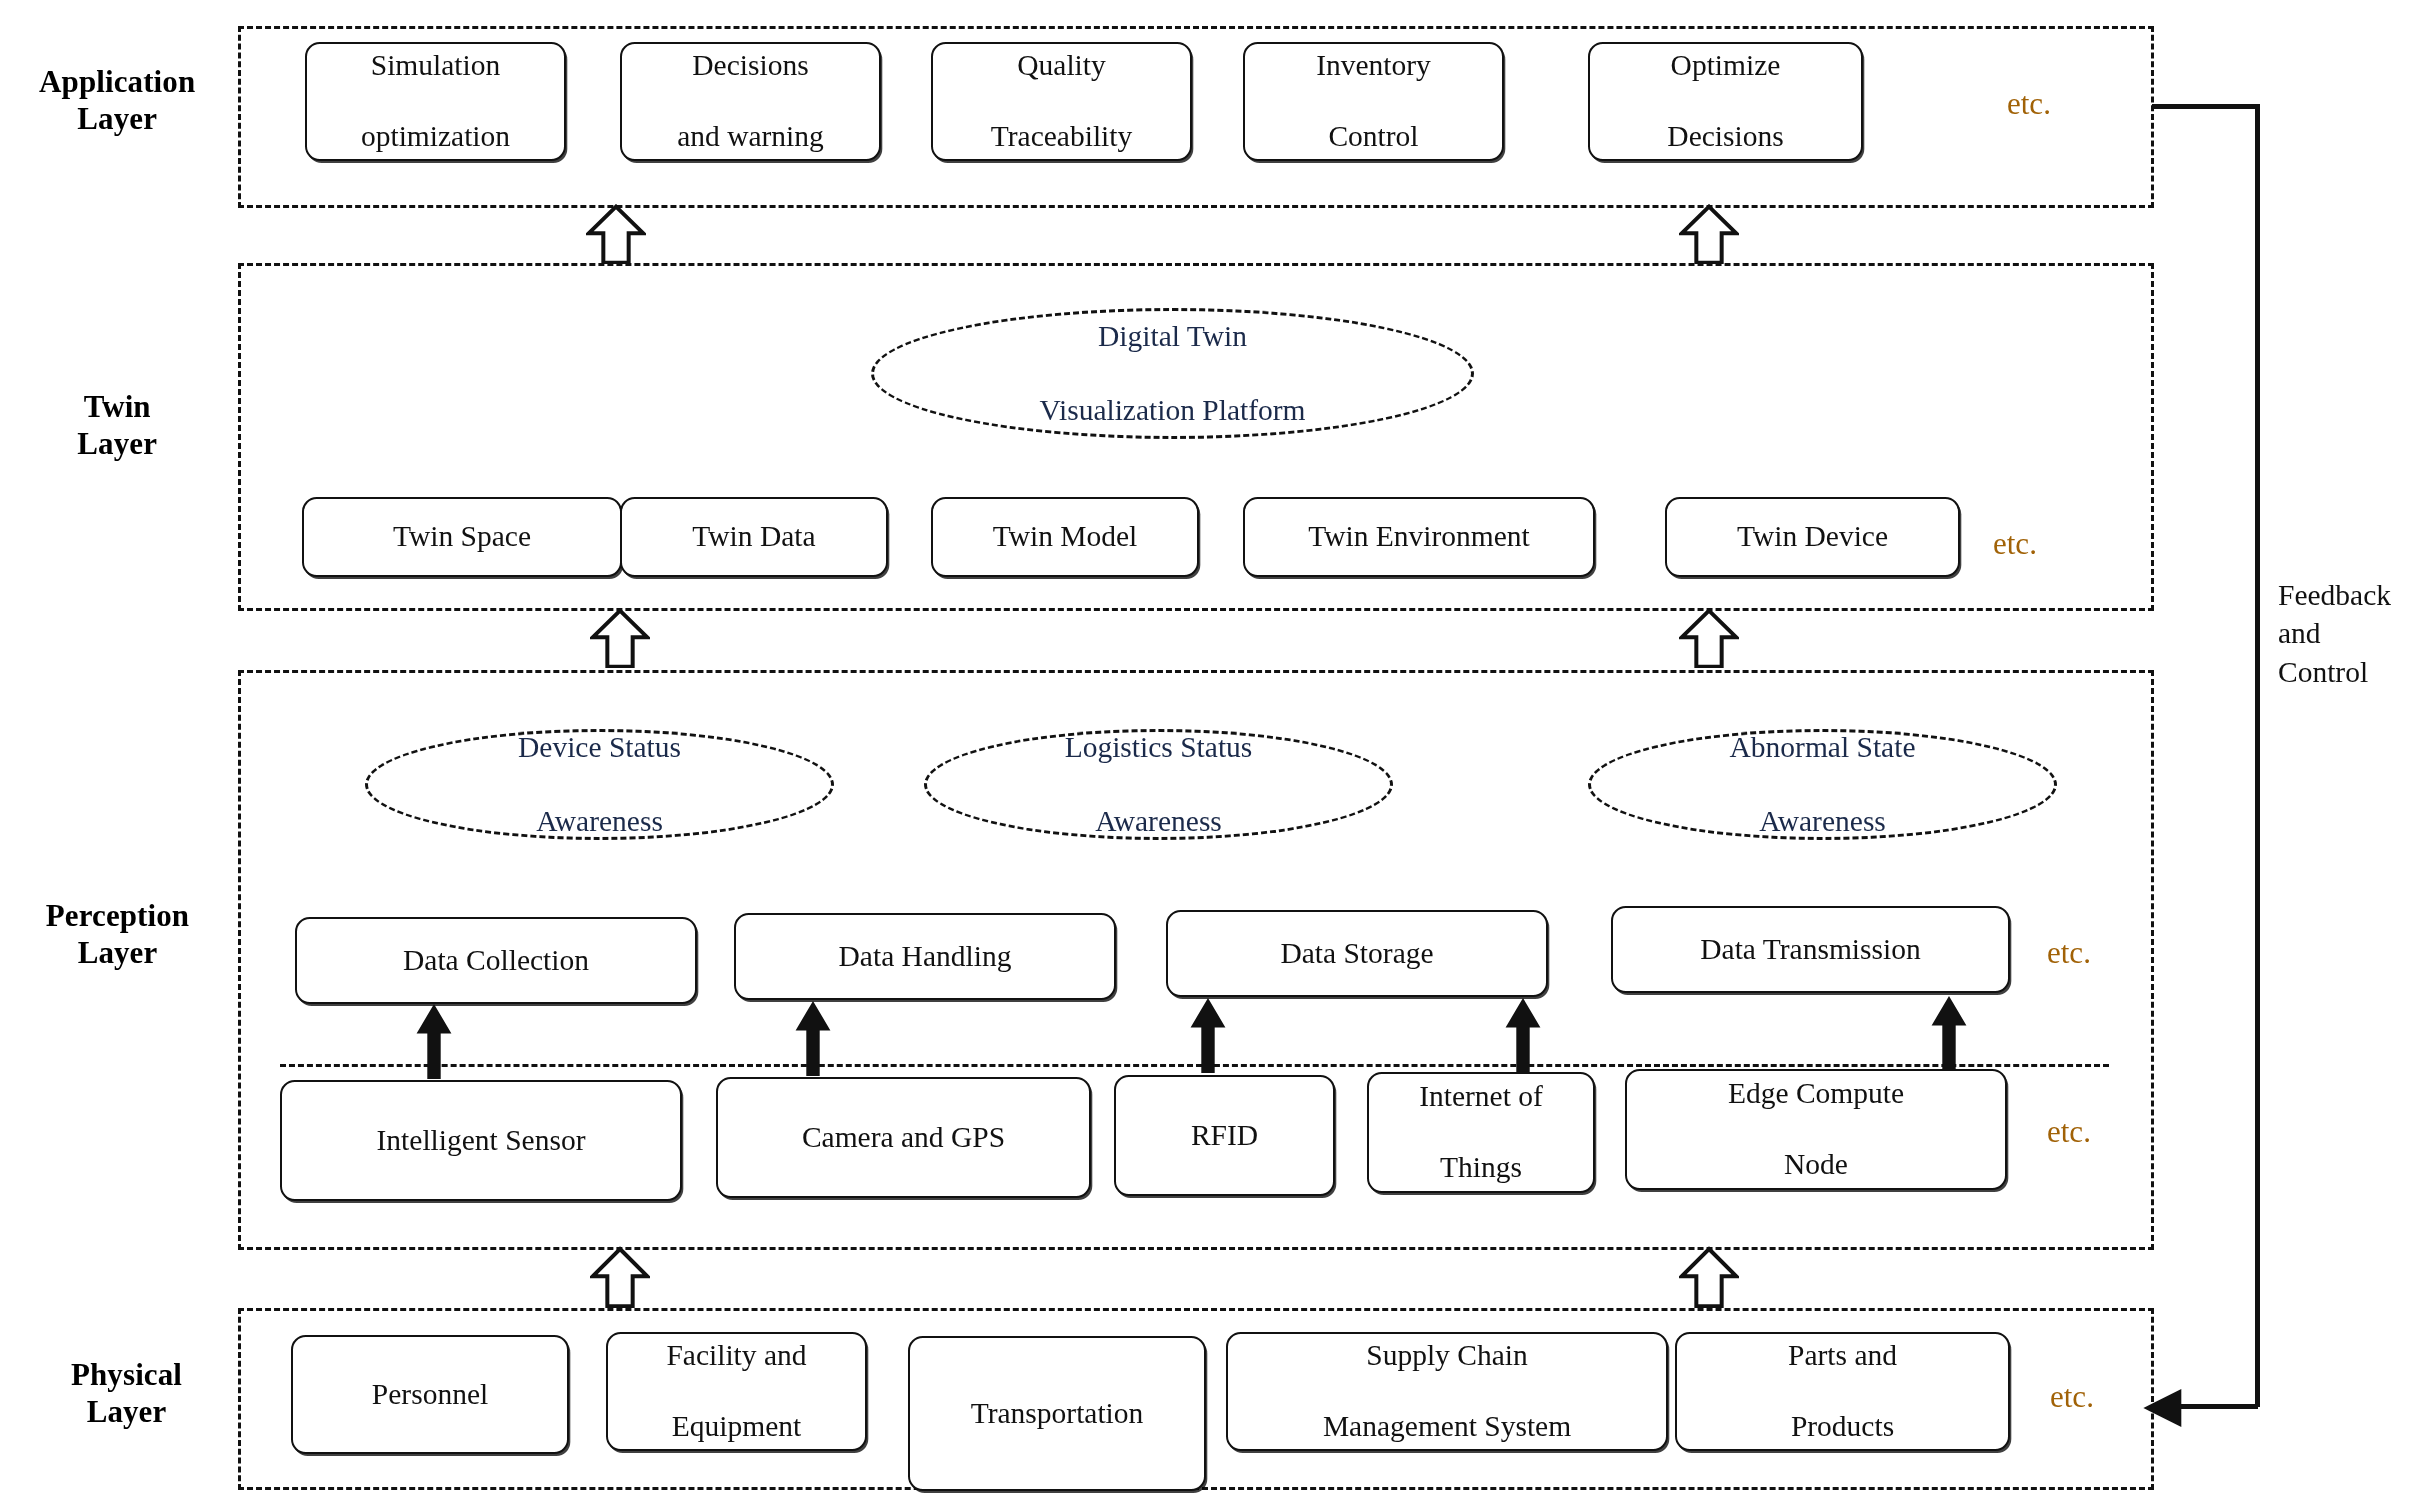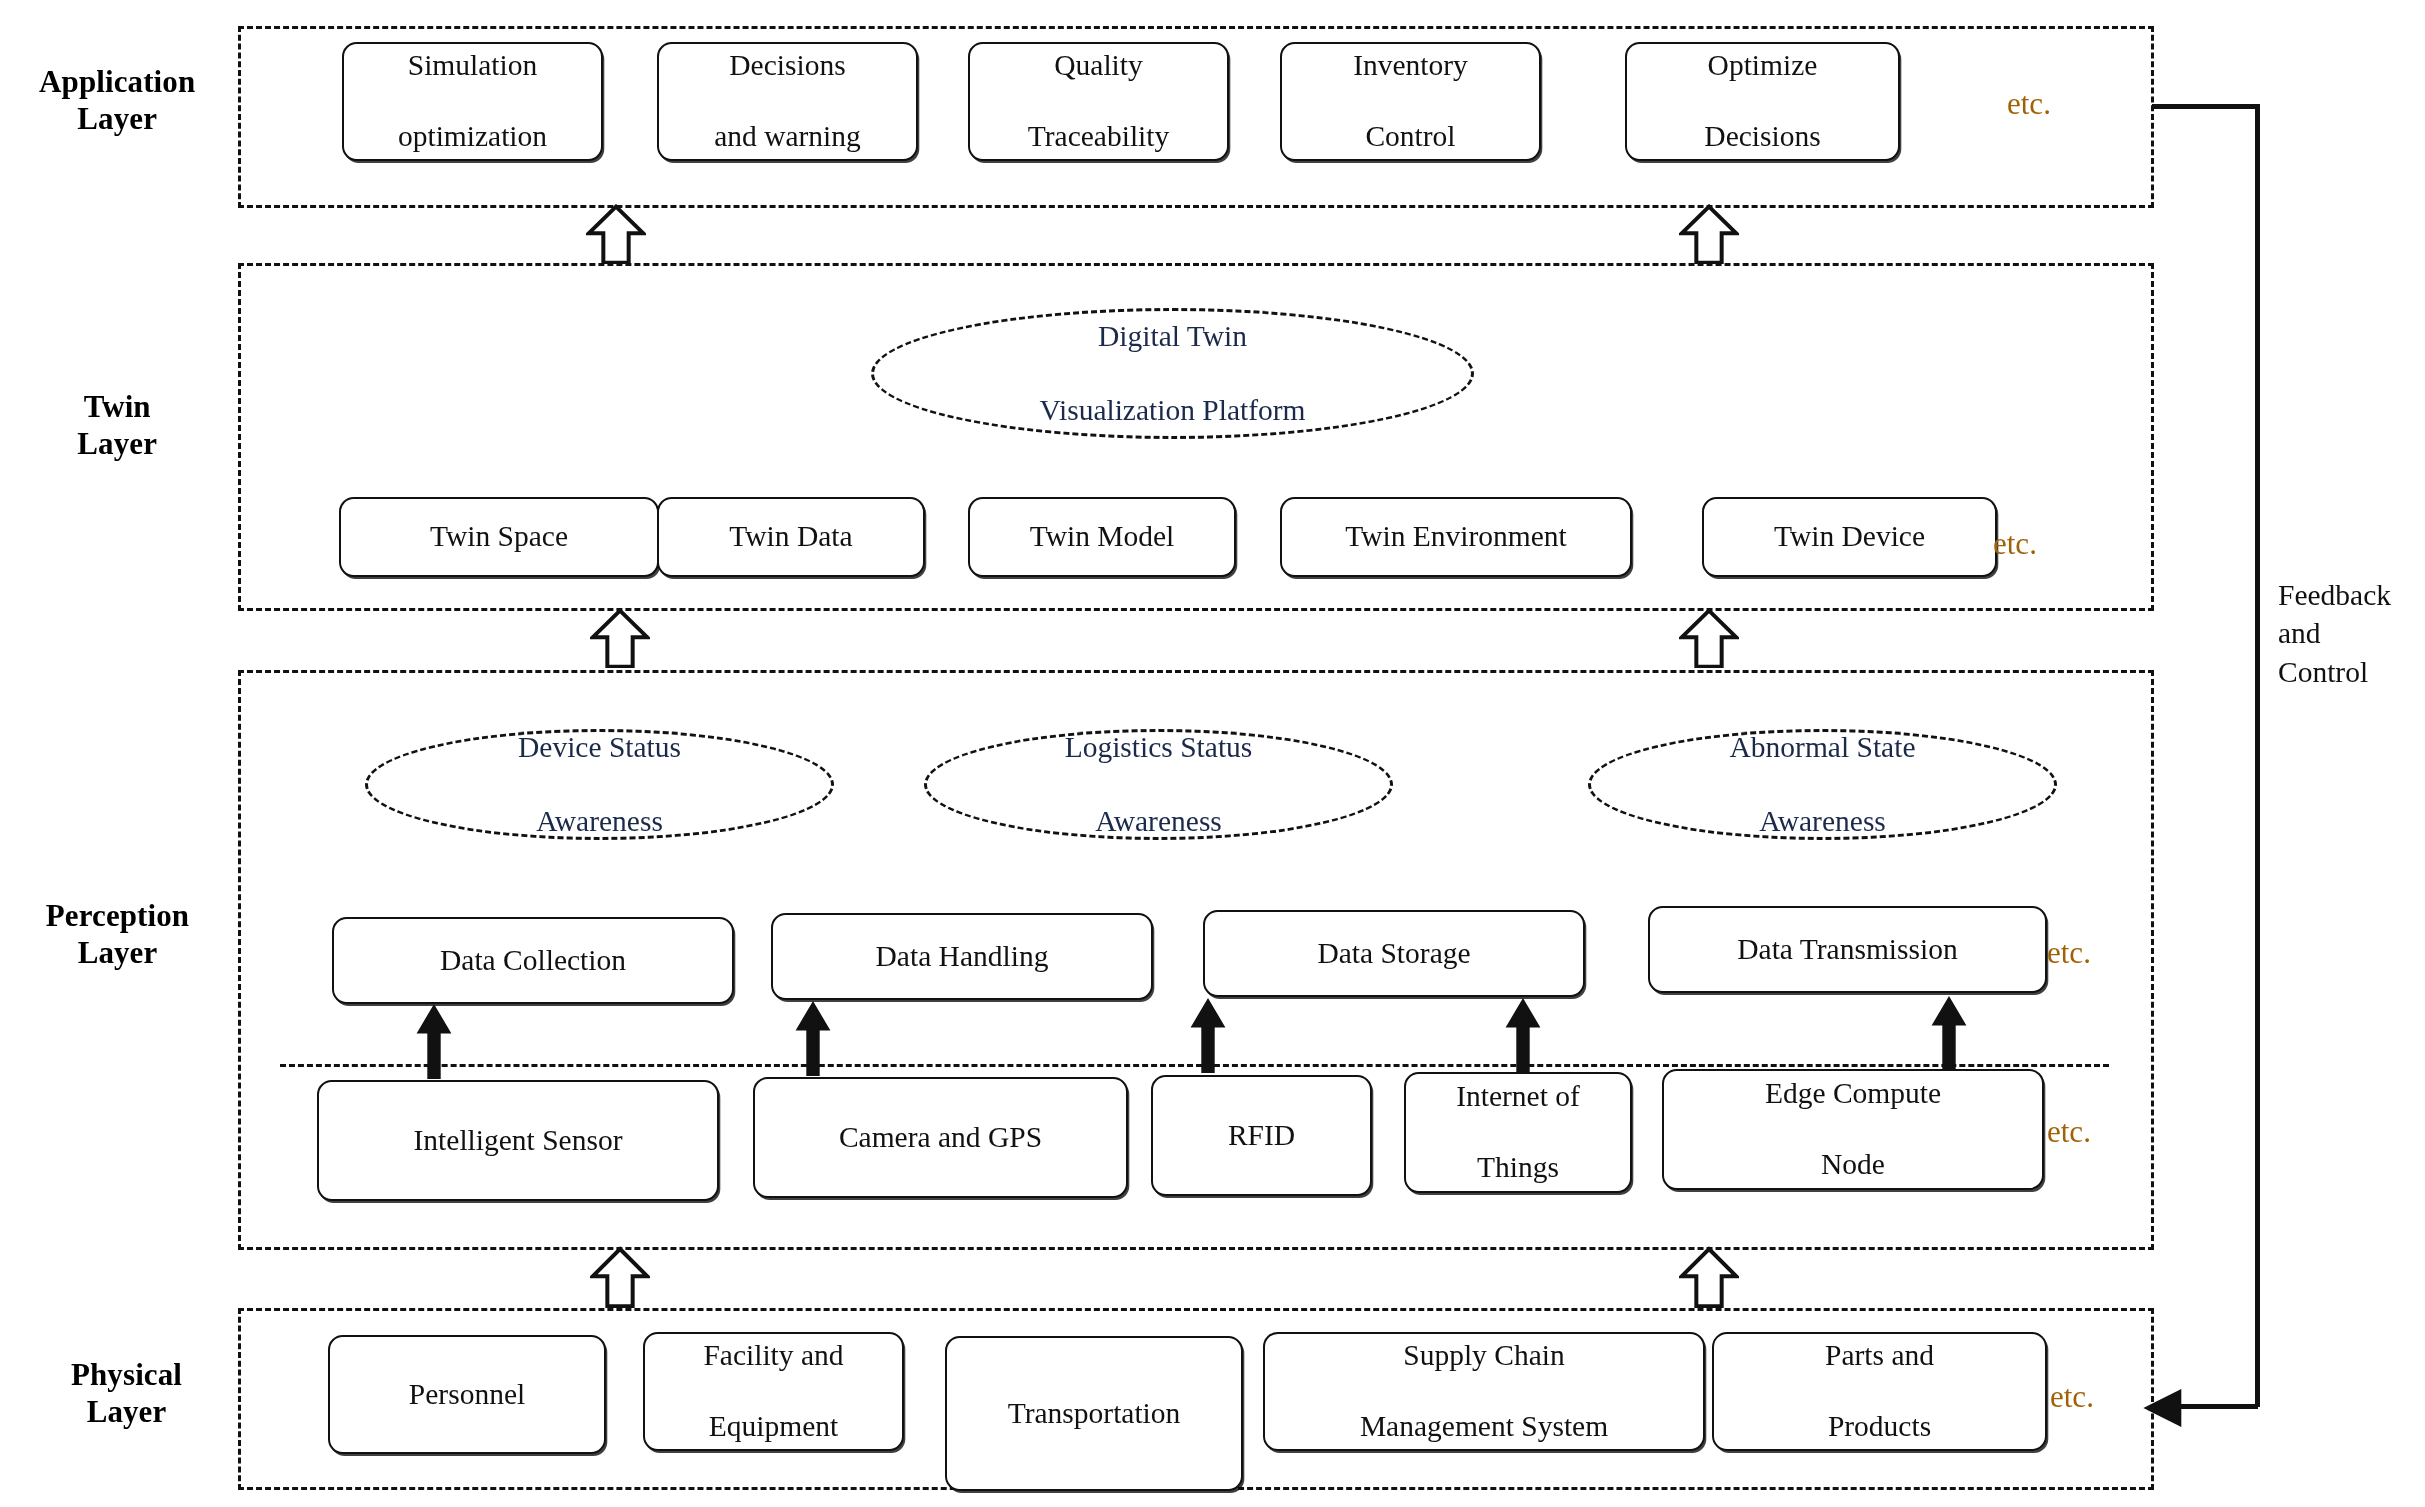--- a/index.html
+++ b/index.html
@@ -20,21 +20,20 @@
     position:absolute;border:3.4px dashed #111;background:transparent;box-sizing:border-box;
   }
 
   
   .node{
     position:absolute;box-sizing:border-box;
     border:2.7px solid #111;border-radius:14.7px;background:#fff;
     display:flex;align-items:center;justify-content:center;text-align:center;
     font-size:29.5px;line-height:1.2;color:#111;padding:2.7px 6.7px;
     box-shadow:2px 2.7px 0 -0.7px rgba(0,0,0,.75);
-    margin-left:37px;
   }
   .node span{display:block;}
 
   
   .ellipse{
     position:absolute;box-sizing:border-box;
     border:3.4px dashed #111;border-radius:50%;
     display:flex;align-items:center;justify-content:center;text-align:center;
     font-size:29.5px;line-height:1.26;color:#1b2a4a;
   }
@@ -228,21 +227,21 @@
     <span><span>Facility and</span><br>
           <span>Equipment</span></span>
   </div>
   <div class="node" style="left:908px;top:1336px;width:298px;height:155px;justify-content:center;">
     <span>Transportation</span>
   </div>
   <div class="node" style="left:1226px;top:1332px;width:442px;height:119px;">
     <span><span>Supply Chain</span><br>
           <span>Management System</span></span>
   </div>
-  <div class="node" style="left:1675px;top:1332px;width:335px;height:119px;border-radius:15px;">
+  <div class="node" style="left:1675px;top:1332px;width:335px;height:119px;">
     <span><span>Parts and</span><br>
           <span>Products</span></span>
   </div>
   <div class="etc" style="left:2050px;top:1379px;">etc.</div>
 
   <div class="fb-line" style="left:2152px;top:104px;width:107px;height:4.7px;"></div>
 
   <div class="fb-line" style="left:2255px;top:104px;width:4.7px;height:1303px;"></div>
 
   <div class="fb-line" style="left:2171px;top:1404px;width:87px;height:4.7px;"></div>

